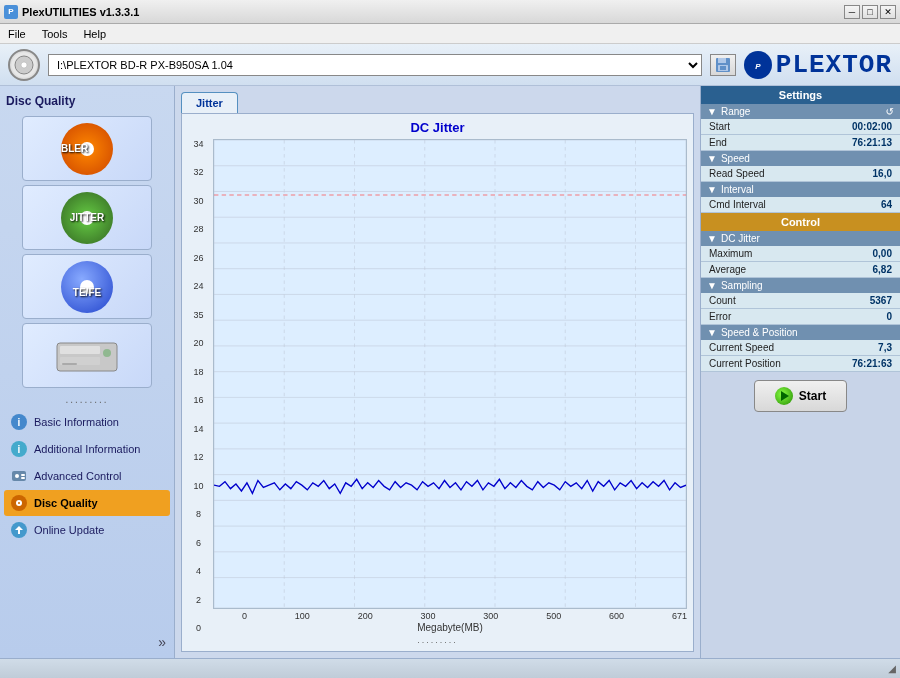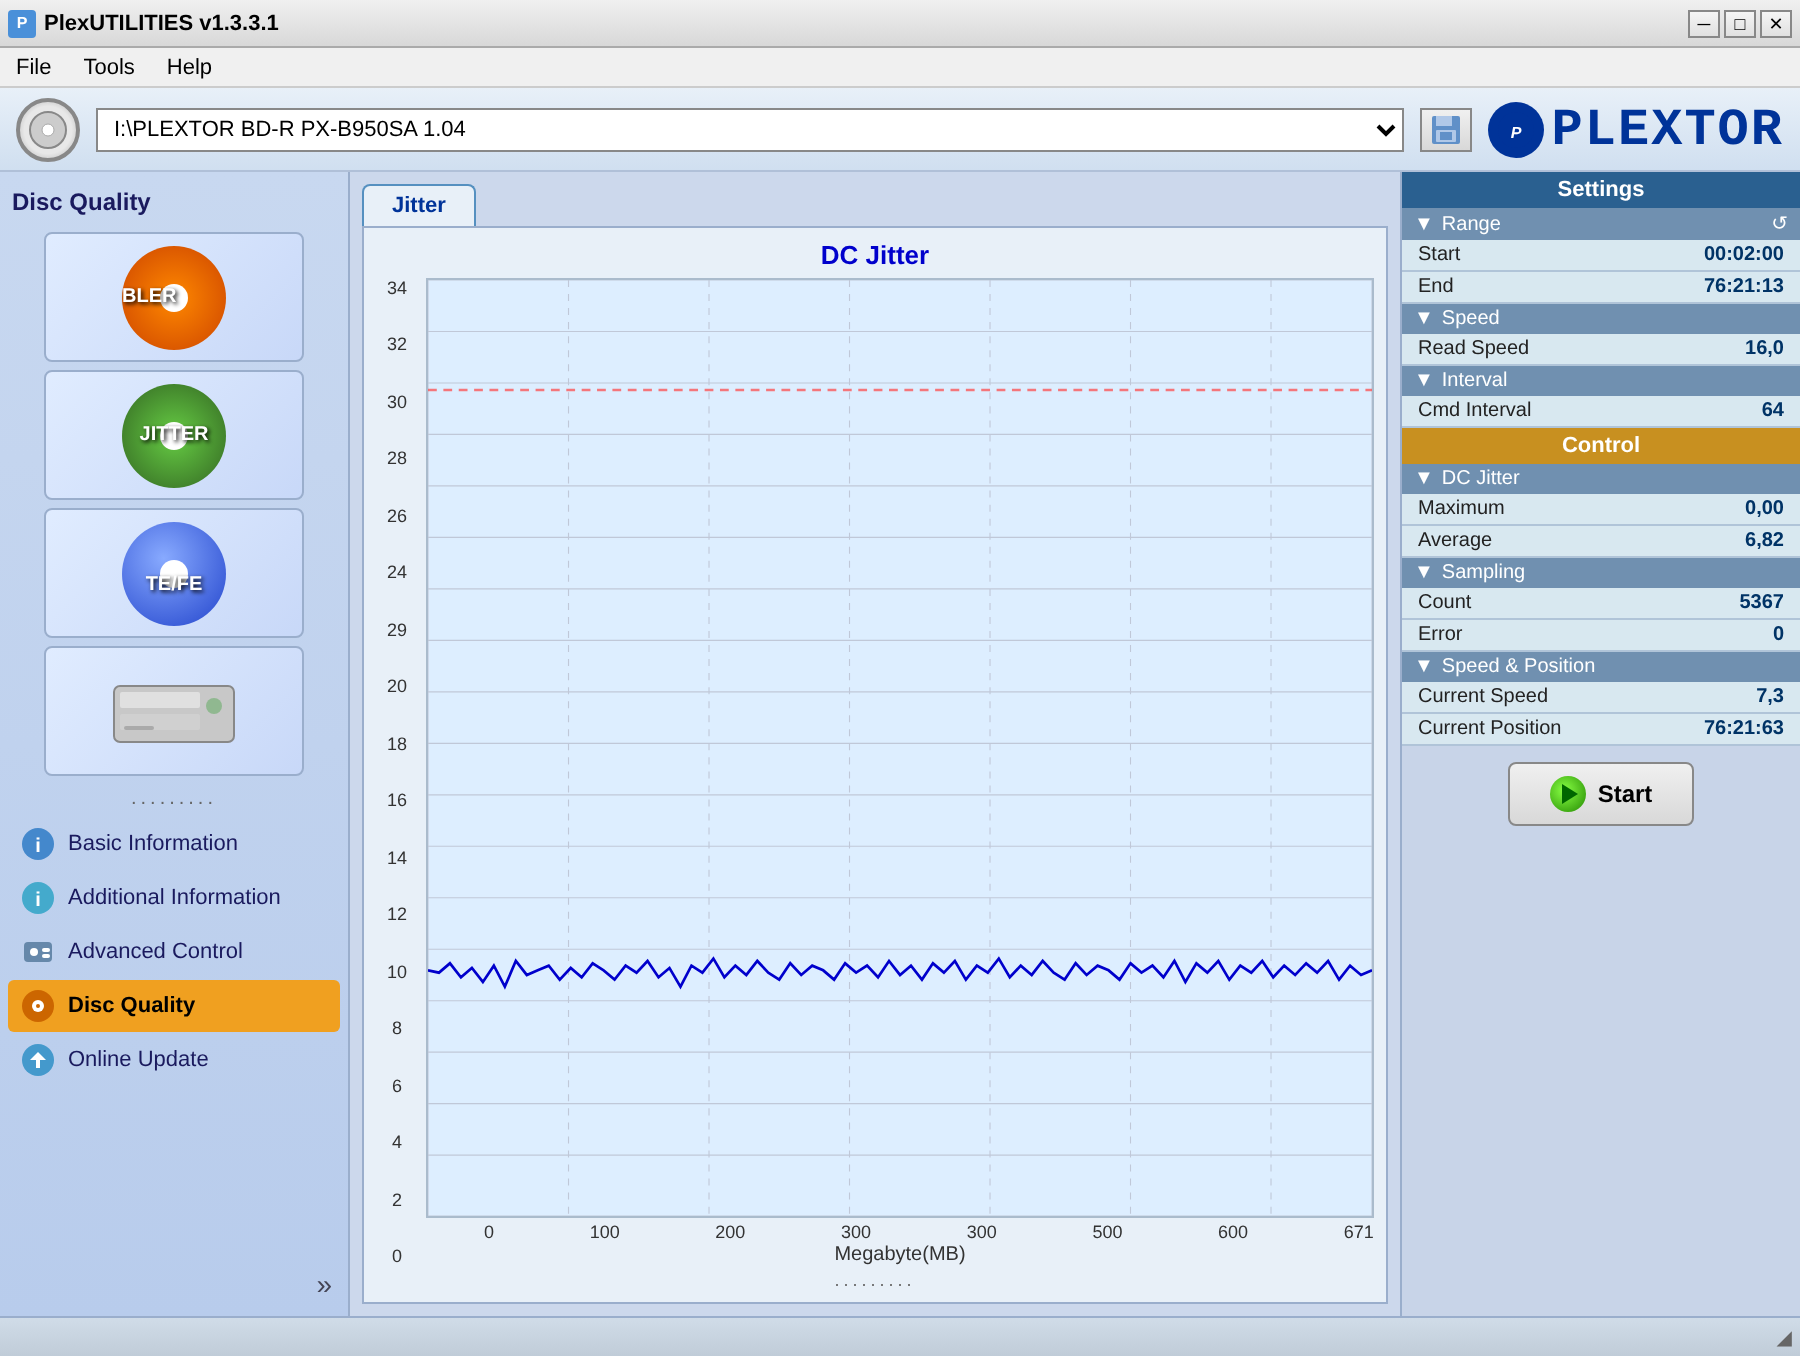--- a/index.html
+++ b/index.html
@@ -476,21 +476,21 @@
       <div class="chart-title">DC Jitter</div>
       <div class="chart-container">
 
         <div class="y-axis">
           <span>34</span>
           <span>32</span>
           <span>30</span>
           <span>28</span>
           <span>26</span>
           <span>24</span>
-          <span>29</span>
+          <span>35</span>
           <span>20</span>
           <span>18</span>
           <span>16</span>
           <span>14</span>
           <span>12</span>
           <span>10</span>
           <span>8</span>
           <span>6</span>
           <span>4</span>
           <span>2</span>

